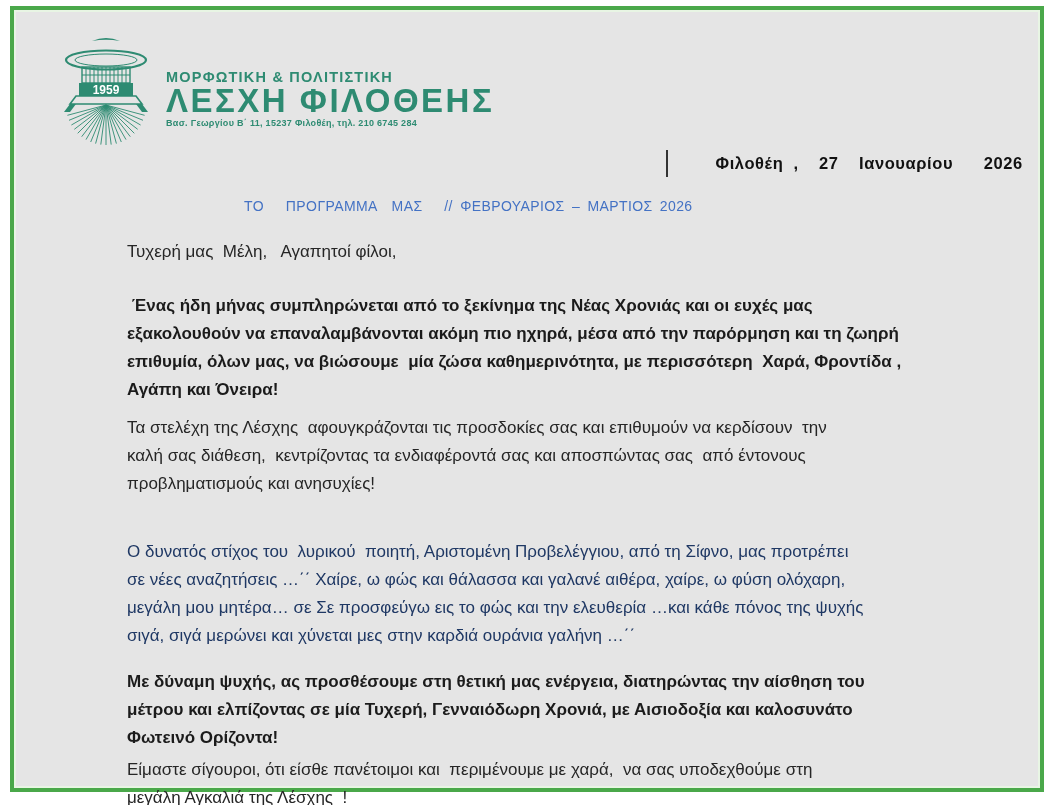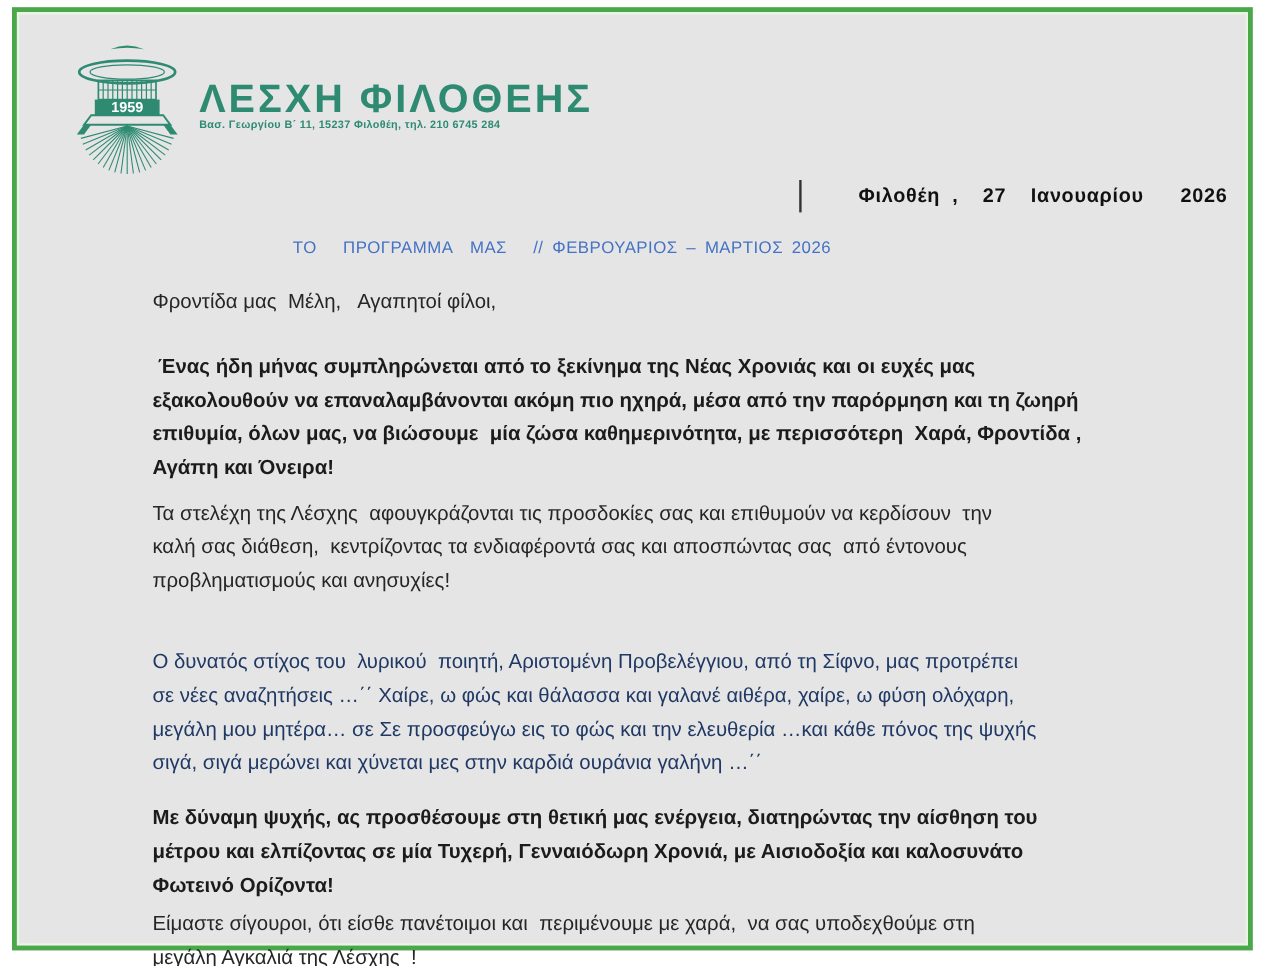--- a/index.html
+++ b/index.html
@@ -110,33 +110,34 @@
           <line x1="50" y1="71" x2="15.4" y2="91"></line>
             <line x1="50" y1="71" x2="13" y2="86.3"></line>
           <line x1="50" y1="71" x2="11.4" y2="81.3"></line>
         </g>
       </g>
       <text x="50" y="59.5" text-anchor="middle" fill="#ffffff" font-family="Liberation Sans, sans-serif" font-size="12" font-weight="bold">1959</text>
     </svg>
   </div>
 
   <div class="org-block">
+    <div class="org-line1">ΜΟΡΦΩΤΙΚΗ &amp; ΠΟΛΙΤΙΣΤΙΚΗ</div>
     <div class="org-line2">ΛΕΣΧΗ ΦΙΛΟΘΕΗΣ</div>
     <div class="org-address">Βασ. Γεωργίου Β΄ 11, 15237 Φιλοθέη, τηλ. 210 6745 284</div>
   </div>
 
   <div class="date-row">
     <span class="text-cursor"></span>
     <span>Φιλοθέη ,  27  Ιανουαρίου   2026</span>
   </div>
 
   <div class="doc-title">ΤΟ   ΠΡΟΓΡΑΜΜΑ  ΜΑΣ   // ΦΕΒΡΟΥΑΡΙΟΣ – ΜΑΡΤΙΟΣ 2026</div>
 
   <div class="letter-body">
-    <p class="greeting">Φροντίδα μας  Μέλη,   Αγαπητοί φίλοι,</p>
+    <p class="greeting">Τυχερή μας  Μέλη,   Αγαπητοί φίλοι,</p>
     <p class="p-bold p1"> Ένας ήδη μήνας συμπληρώνεται από το ξεκίνημα της Νέας Χρονιάς και οι ευχές μας
 εξακολουθούν να επαναλαμβάνονται ακόμη πιο ηχηρά, μέσα από την παρόρμηση και τη ζωηρή
 επιθυμία, όλων μας, να βιώσουμε  μία ζώσα καθημερινότητα, με περισσότερη  Χαρά, Φροντίδα ,
 Αγάπη και Όνειρα!</p>
     <p class="p2">Τα στελέχη της Λέσχης  αφουγκράζονται τις προσδοκίες σας και επιθυμούν να κερδίσουν  την
 καλή σας διάθεση,  κεντρίζοντας τα ενδιαφέροντά σας και αποσπώντας σας  από έντονους
 προβληματισμούς και ανησυχίες!</p>
     <p class="p-navy">Ο δυνατός στίχος του  λυρικού  ποιητή, Αριστομένη Προβελέγγιου, από τη Σίφνο, μας προτρέπει
 σε νέες αναζητήσεις …΄΄ Χαίρε, ω φώς και θάλασσα και γαλανέ αιθέρα, χαίρε, ω φύση ολόχαρη,
 μεγάλη μου μητέρα… σε Σε προσφεύγω εις το φώς και την ελευθερία …και κάθε πόνος της ψυχής

